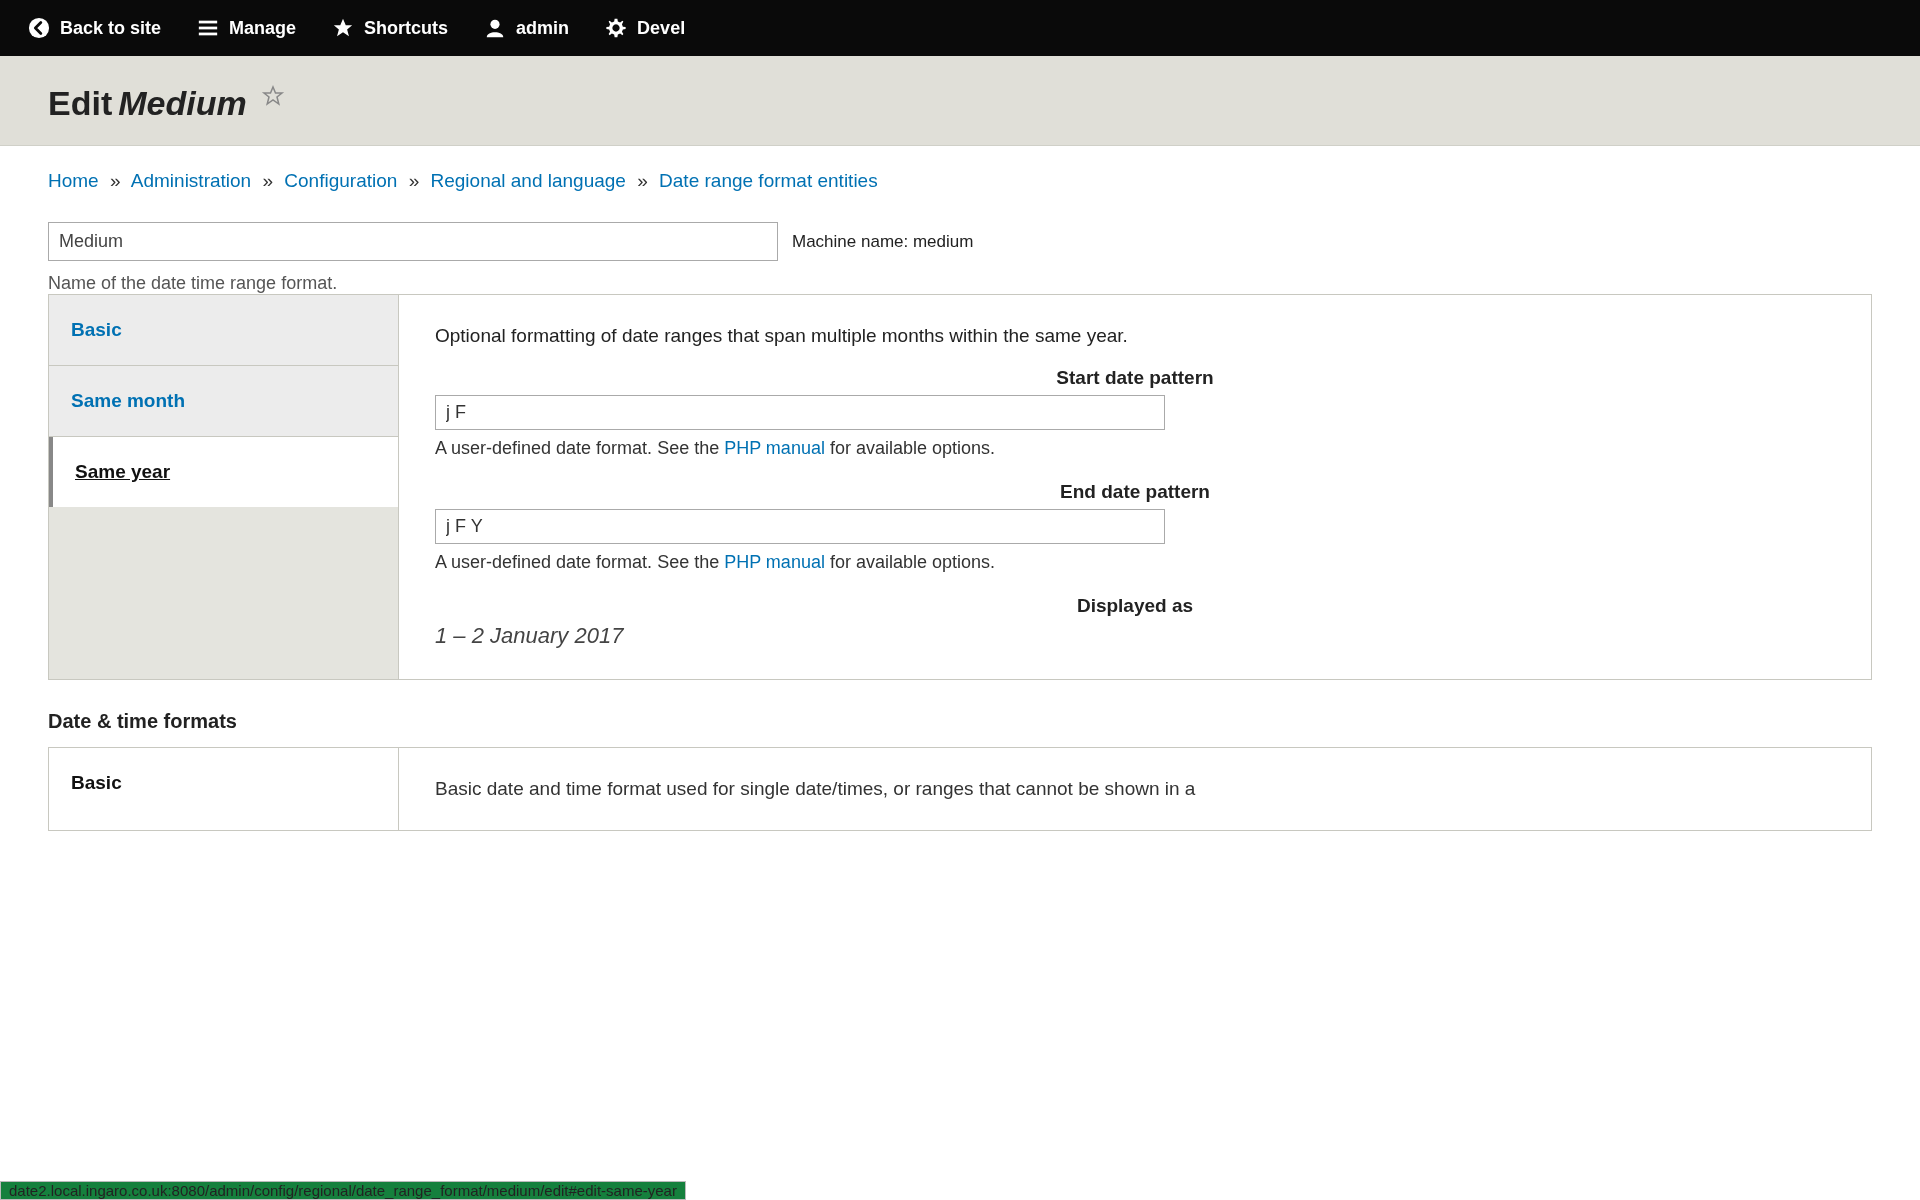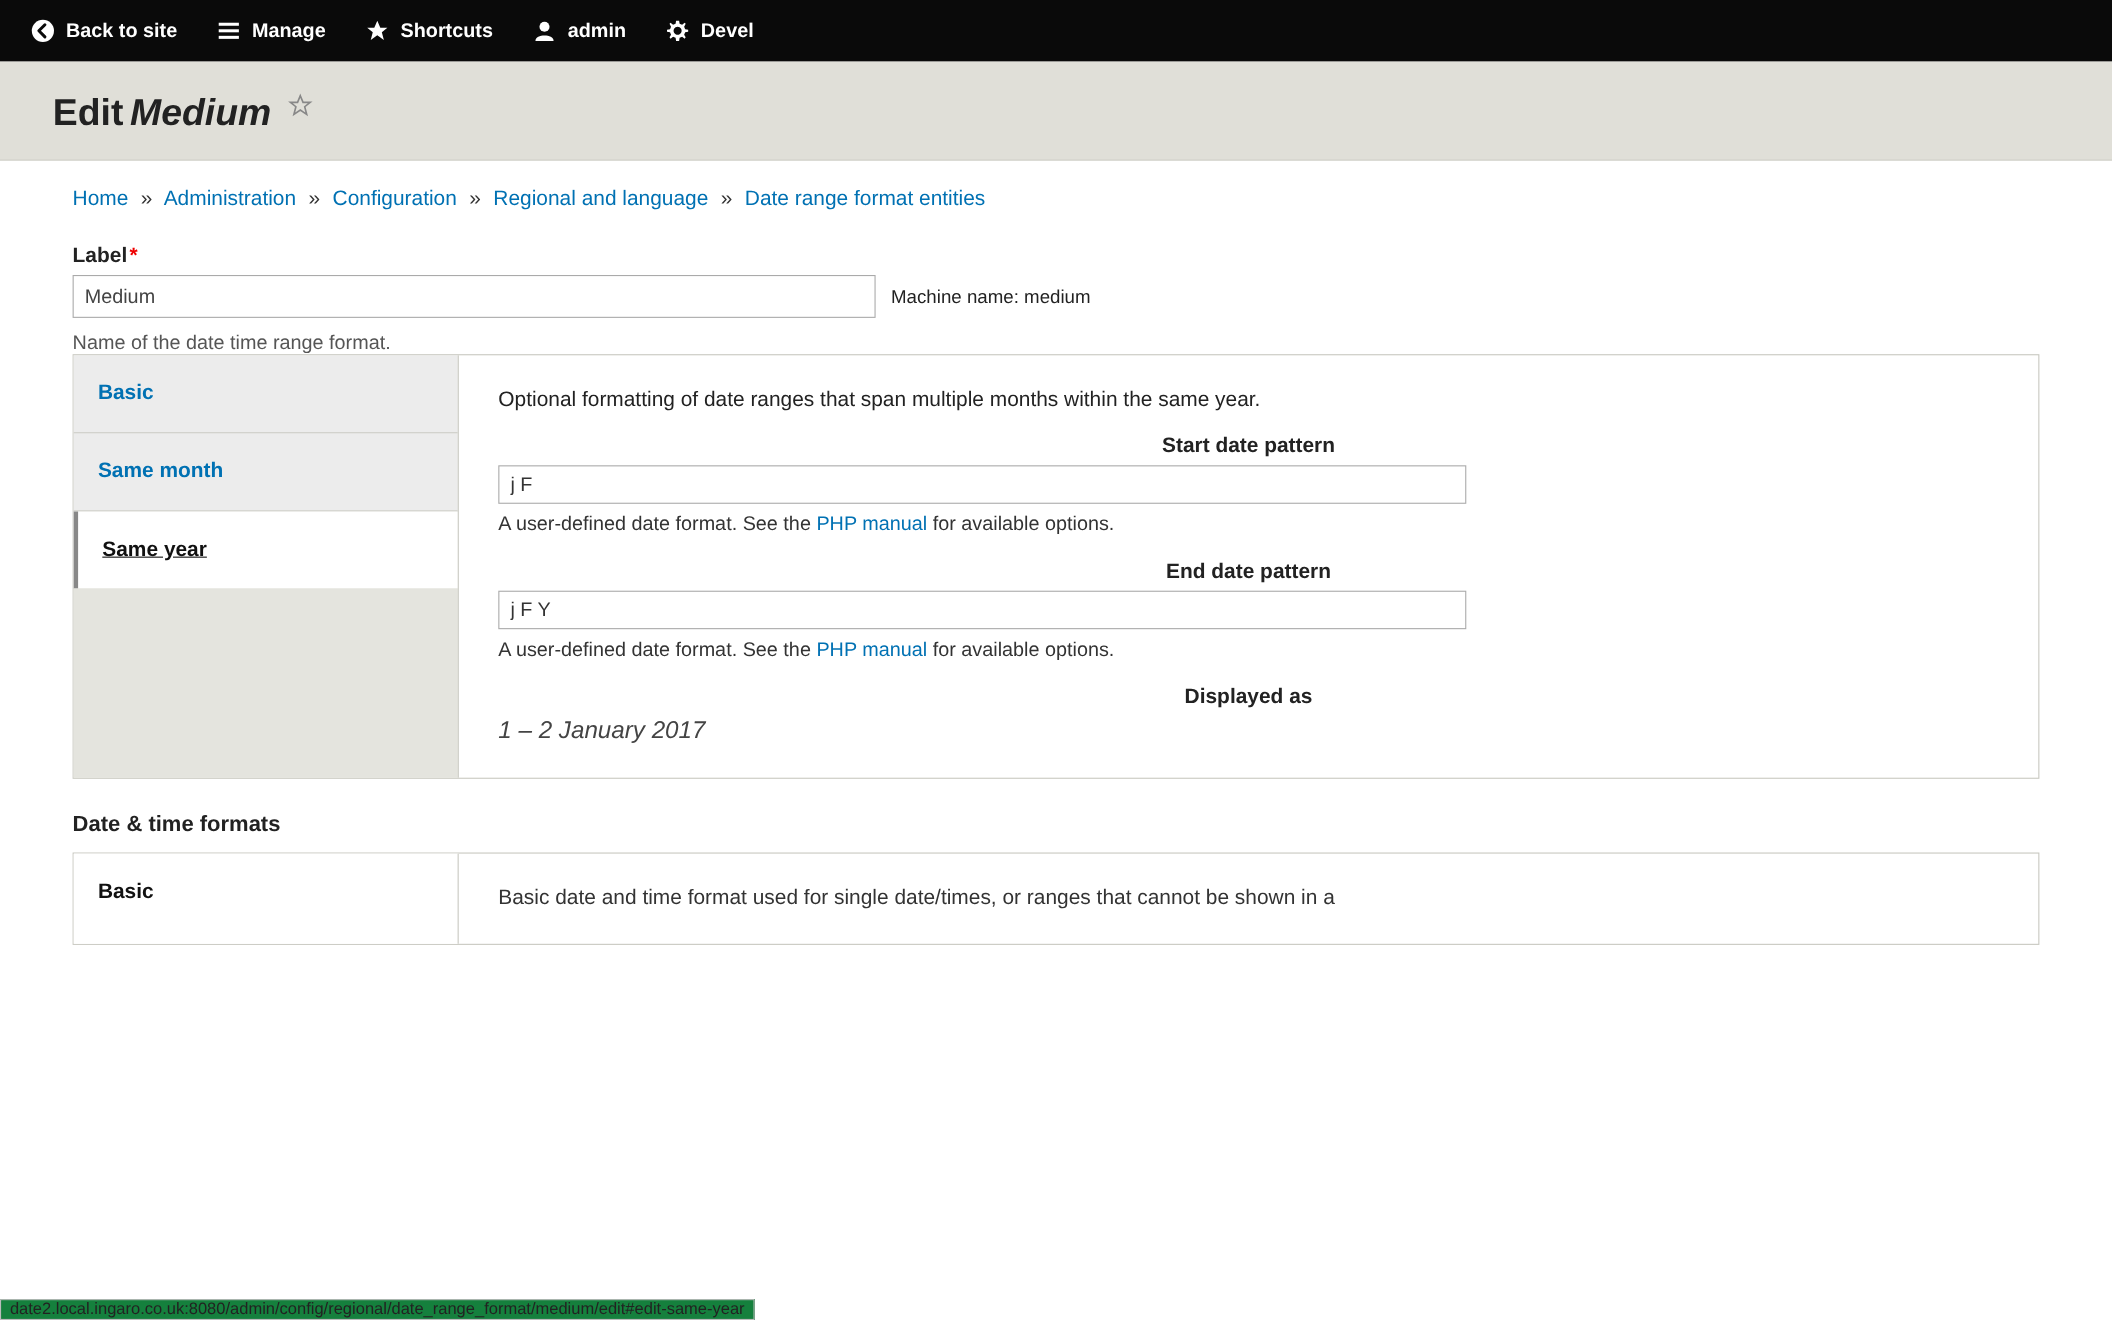--- a/index.html
+++ b/index.html
@@ -11,21 +11,21 @@
 .toolbar-item svg { margin-right: 10px; }
 .toolbar-icon { width: 22px; height: 22px; fill: #fff; }
 
 
 .title-bar { background: #e0dfd8; padding: 28px 48px 22px; border-bottom: 1px solid #d0d0c8; }
 .page-title { font-size: 34px; font-weight: bold; display: flex; align-items: flex-start; }
 .page-title em { font-style: italic; font-weight: bold; margin-left: 6px; }
 .star-outline { margin-left: 14px; width: 24px; height: 24px; stroke: #888; fill: none; stroke-width: 1.5; cursor: pointer; }
 
 
-.content { padding: 24px 66px; }
+.content { padding: 24px 48px; }
 .breadcrumb { font-size: 19px; margin-bottom: 30px; }
 .breadcrumb a { color: #0071b3; text-decoration: none; }
 .breadcrumb .sep { color: #333; margin: 0 6px; }
 
 .form-label { font-weight: bold; font-size: 19px; display: block; margin-bottom: 6px; }
 .required-star { color: #e00; margin-left: 2px; }
 .label-row { display: flex; align-items: center; gap: 14px; }
 .text-input { font-size: 18px; padding: 8px 10px; border: 1px solid #aaa; background: #fff; width: 730px; color: #444; }
 .machine-name { font-size: 17px; color: #222; }
 .help-text { font-size: 18px; color: #555; margin-top: 12px; }
@@ -35,21 +35,21 @@
 
 .vtabs { border: 1px solid #c8c8c0; display: flex; background: #fff; }
 .vtabs-nav { width: 350px; background: #e4e4de; border-right: 1px solid #c8c8c0; display: flex; flex-direction: column; }
 .vtab { padding: 24px 22px; border-bottom: 1px solid #c8c8c0; font-size: 19px; cursor: pointer; }
 .vtab.link { color: #0071b3; font-weight: bold; background: #ececec; }
 .vtab.active { background: #fff; color: #111; font-weight: bold; text-decoration: underline; border-left: 4px solid #888; border-bottom: none; }
 .vtabs-filler { flex: 1; background: #e4e4de; }
 .vtabs-content { flex: 1; padding: 30px 36px; }
 .vtabs-content .intro { font-size: 19px; margin-bottom: 20px; color: #222; }
 .field-label { font-weight: bold; font-size: 19px; margin-bottom: 6px; display: block; text-align: center; }
-.pattern-input { font-size: 18px; padding: 6px 10px; border: 1px solid #aaa; width: 880px; color: #333; }
+.pattern-input { font-size: 18px; padding: 6px 10px; border: 1px solid #aaa; width: 730px; color: #333; }
 .field-help { font-size: 18px; color: #333; margin-top: 8px; margin-bottom: 22px; }
 .field-help a { color: #0071b3; text-decoration: none; }
 .displayed-val { font-style: italic; font-size: 22px; color: #444; }
 
 
 .vtabs2 { border: 1px solid #c8c8c0; display: flex; background: #fff; margin-top: 14px; }
 .vtabs2-nav { width: 350px; background: #fff; border-right: 1px solid #c8c8c0; }
 .vtabs2 .vtab2 { padding: 24px 22px; font-size: 19px; font-weight: bold; color: #111; }
 .vtabs2-content { flex: 1; padding: 30px 36px; font-size: 19px; color: #333; }
 
@@ -113,23 +113,20 @@
     <span class="sep">»</span>
     <a href="#">Administration</a>
     <span class="sep">»</span>
     <a href="#">Configuration</a>
     <span class="sep">»</span>
     <a href="#">Regional and language</a>
     <span class="sep">»</span>
     <a href="#">Date range format entities</a>
   </div>
 
-  <label class="form-label">
-    <span>Label</span><span class="required-star">*</span>
-  </label>
   <div class="label-row">
     <input type="text" class="text-input" value="Medium" style="">
     <span class="machine-name">
       <span>Machine name: </span><span>medium</span>
     </span>
   </div>
   <div class="help-text">Name of the date time range format.</div>
 
 
   <div class="vtabs">

